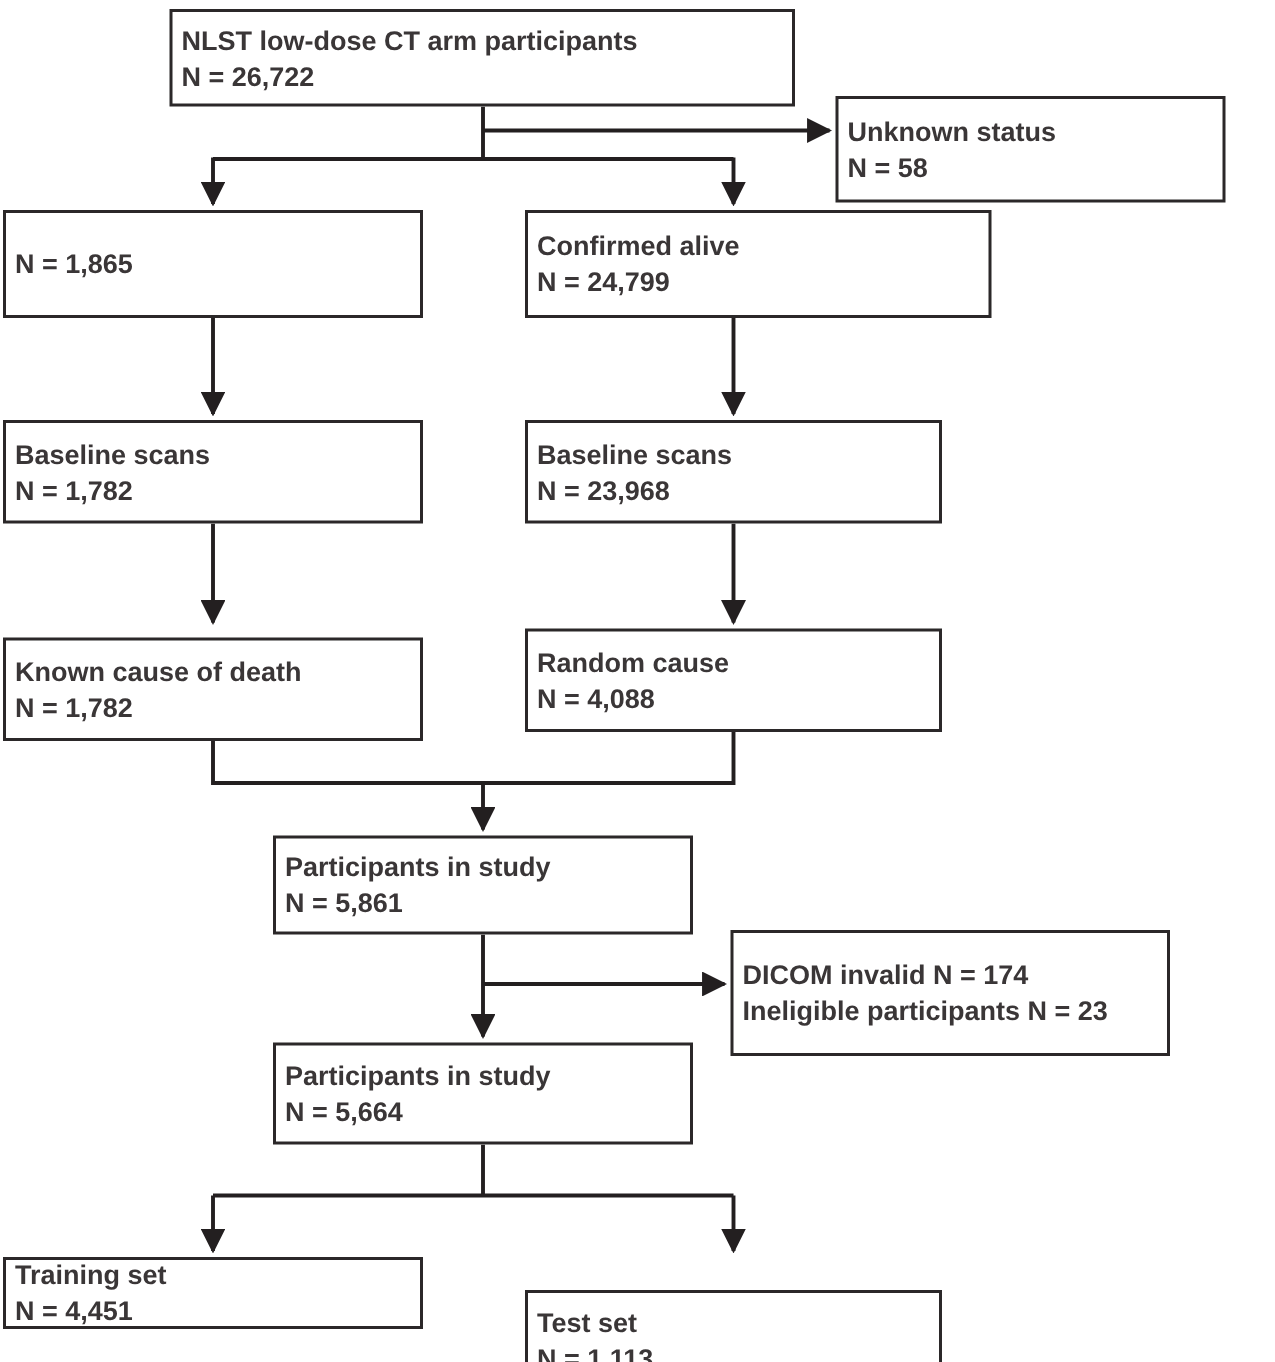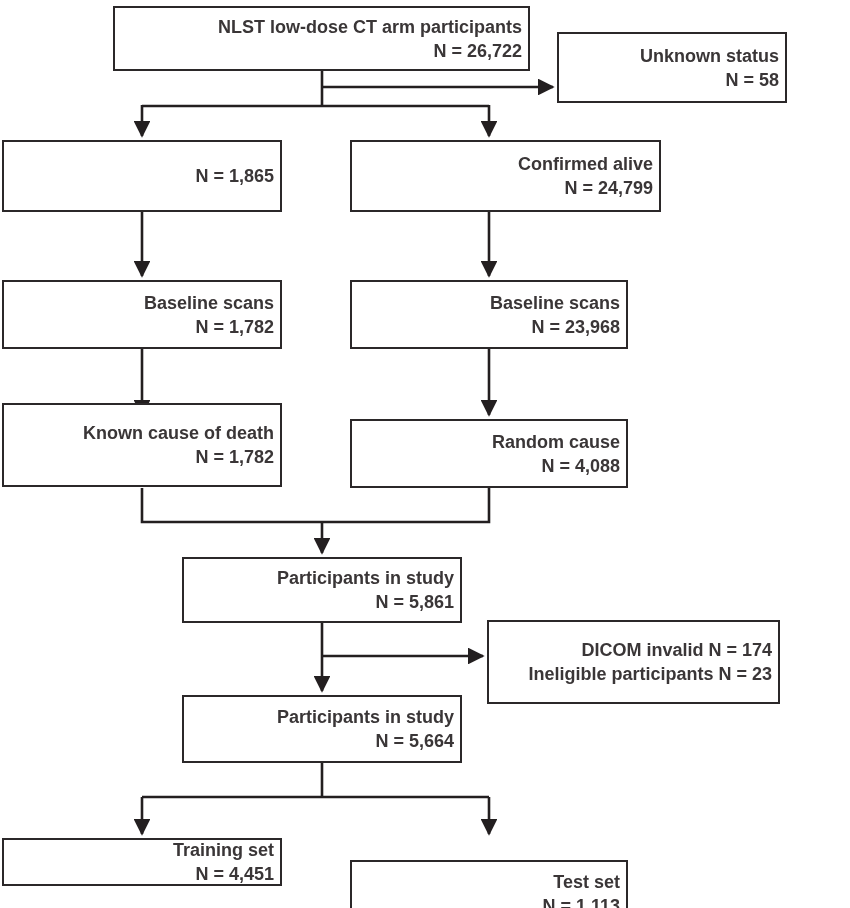--- a/index.html
+++ b/index.html
@@ -28,21 +28,21 @@
     width: 850px; height: 908px;
     color: var(--line);
   }
   .box {
     position: absolute;
     background: var(--box-fill);
     border: 2.5px solid var(--box-border);
     display: flex;
     flex-direction: column;
     justify-content: center;
-    align-items: flex-end;
+    align-items: flex-start;
     text-align: center;
     color: var(--text);
     font-size: 18px;
     font-weight: 600;
     line-height: 24px;
     padding: 2px 6px;
   }
   .box .bl { white-space: nowrap; }
 </style>
 </head>
@@ -73,21 +73,21 @@
     <path d="M142,797 H489"></path>
     <path d="M142,797 V834" marker-end="url(#arw)"></path>
     <path d="M489,797 V834" marker-end="url(#arw)"></path>
   </svg>
 
   <div class="box" style="left:113px;top:6px;width:417px;height:65px">
     <div class="bl">NLST low-dose CT arm participants</div>
     <div class="bl">N = 26,722</div>
   </div>
 
-  <div class="box" style="left:557px;top:32px;width:230px;height:71px">
+  <div class="box" style="left:557px;top:64px;width:260px;height:71px">
     <div class="bl">Unknown status</div>
     <div class="bl">N = 58</div>
   </div>
 
   <div class="box" style="left:2px;top:140px;width:280px;height:72px">
     <div class="bl">N = 1,865</div>
   </div>
 
   <div class="box" style="left:350px;top:140px;width:311px;height:72px">
     <div class="bl">Confirmed alive</div>
@@ -97,21 +97,21 @@
   <div class="box" style="left:2px;top:280px;width:280px;height:69px">
     <div class="bl">Baseline scans</div>
     <div class="bl">N = 1,782</div>
   </div>
 
   <div class="box" style="left:350px;top:280px;width:278px;height:69px">
     <div class="bl">Baseline scans</div>
     <div class="bl">N = 23,968</div>
   </div>
 
-  <div class="box" style="left:2px;top:403px;width:280px;height:84px">
+  <div class="box" style="left:2px;top:425px;width:280px;height:69px">
     <div class="bl">Known cause of death</div>
     <div class="bl">N = 1,782</div>
   </div>
 
   <div class="box" style="left:350px;top:419px;width:278px;height:69px">
     <div class="bl">Random cause</div>
     <div class="bl">N = 4,088</div>
   </div>
 
   <div class="box" style="left:182px;top:557px;width:280px;height:66px">

